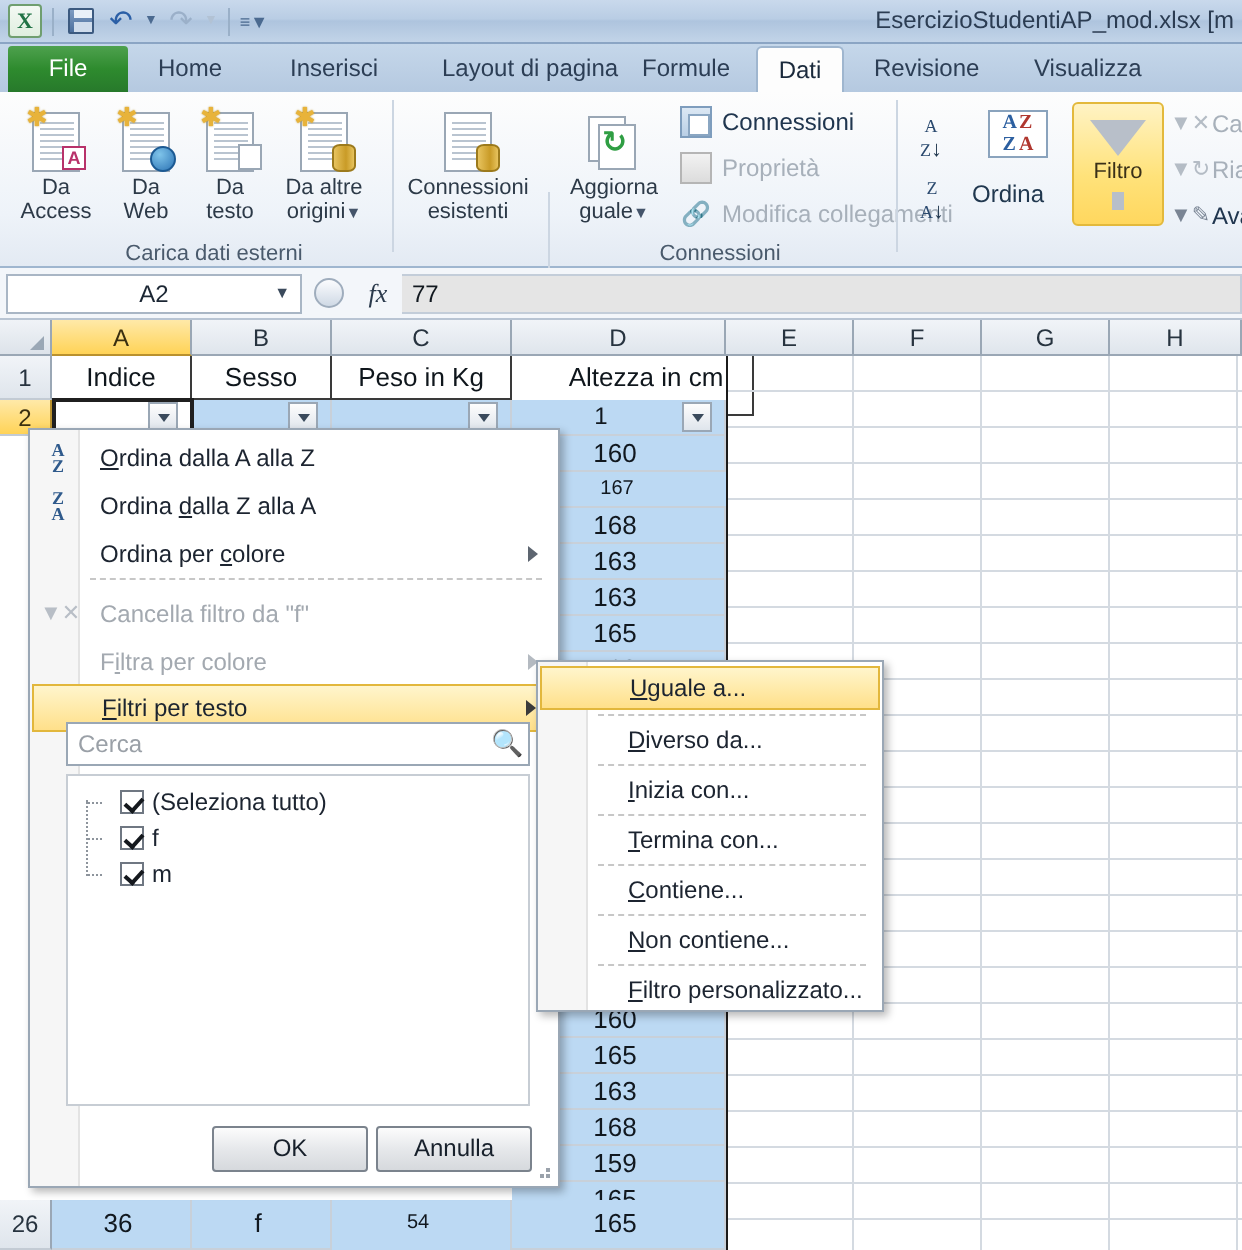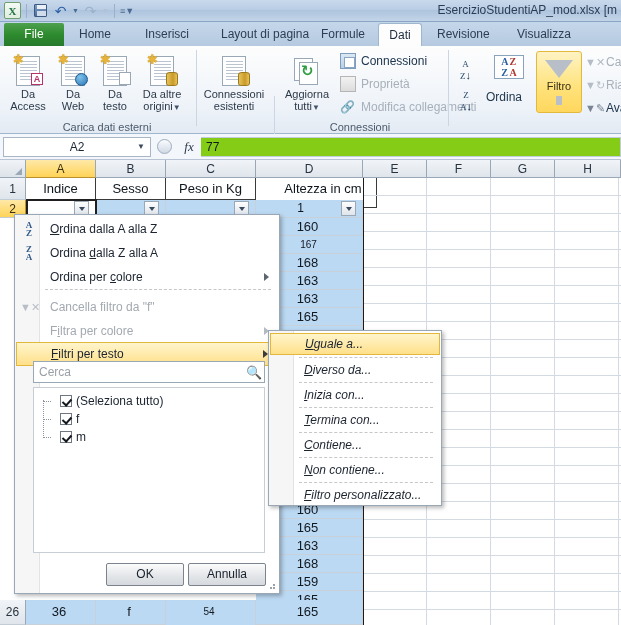--- a/index.html
+++ b/index.html
@@ -174,21 +174,21 @@
   .fsep { width:26px; display:flex; align-items:center; justify-content:center; }
   .fx-circle {
     width:15px; height:15px; border-radius:50%;
     background:linear-gradient(to bottom,#fbfcfe,#cfd9e5); border:1px solid #9fadbd;
   }
   .fx-label {
     width:24px; text-align:center; font-family:"Liberation Serif", serif;
     font-style:italic; font-size:13px; color:#2b3a4c;
   }
   .fbar-input {
-    flex:1; height:20px; background:#84cc16; border:1px solid #c3cdd9; border-left:none;
+    flex:1; height:20px; background:#e5e5e5; border:1px solid #c3cdd9; border-left:none;
     display:flex; align-items:center; padding-left:5px; font-size:12px; color:#11181f;
     margin-right:0;
     text-align:right;
   }
 
   
   .grid { position:absolute; left:0; top:160px; width:621px; height:465px; background:#fff; overflow:hidden; }
   .corner {
     position:absolute; left:0; top:0; width:26px; height:18px;
     background:linear-gradient(to bottom,#f0f3f7,#dde3ea); border-right:1px solid #9aa7b5; border-bottom:1px solid #9aa7b5;
@@ -298,21 +298,21 @@
 
   
   .submenu {
     position:absolute; left:268px; top:330px; width:174px; height:176px;
     background:#fff; border:1px solid #9aa7b5; box-shadow:2px 2px 4px rgba(0,0,0,.28);
     z-index:50;
   }
   .subgutter { position:absolute; left:0; top:0; width:25px; height:100%; background:#f6f6f6; border-right:1px solid #e3e3e3; }
   .smitem {
     position:absolute; left:1px; right:1px; height:23px; display:flex; align-items:center;
-    padding-left:34px; font-size:12px; color:#1c2430;font-style:italic;
+    padding-left:44px; font-size:12px; color:#1c2430;
   }
   .smitem.hl {
     background:linear-gradient(to bottom,#fff5cc,#ffe08a);
     border:1px solid #e2b73c; height:22px;
   }
   .sm-sep { position:absolute; left:30px; right:8px; border-top:1px dashed #c7c7c7; }
 </style>
 </head>
 <body>
 
@@ -412,21 +412,21 @@
     <div class="rgroup" style="left:274px;width:172px">
       <div class="bigbtn" style="left:4px;width:58px">
         <div class="ico">
           <span class="refresh-ico">
               <span class="p1"></span>
               <span class="p2"></span>
               <span class="arrows">↻</span>
             </span>
         </div>
         <span>Aggiorna</span><br>
-        <span>tutti</span><span class="caret-sm">▼</span>
+        <span>guale</span><span class="caret-sm">▼</span>
       </div>
       <div class="smallrow" style="left:66px;top:7px">
         <span class="sico conn"></span>
         <span>Connessioni</span>
       </div>
       <div class="smallrow dim" style="left:66px;top:30px">
         <span class="sico prop"></span>
         <span>Proprietà</span>
       </div>
       <div class="smallrow dim" style="left:66px;top:53px">

